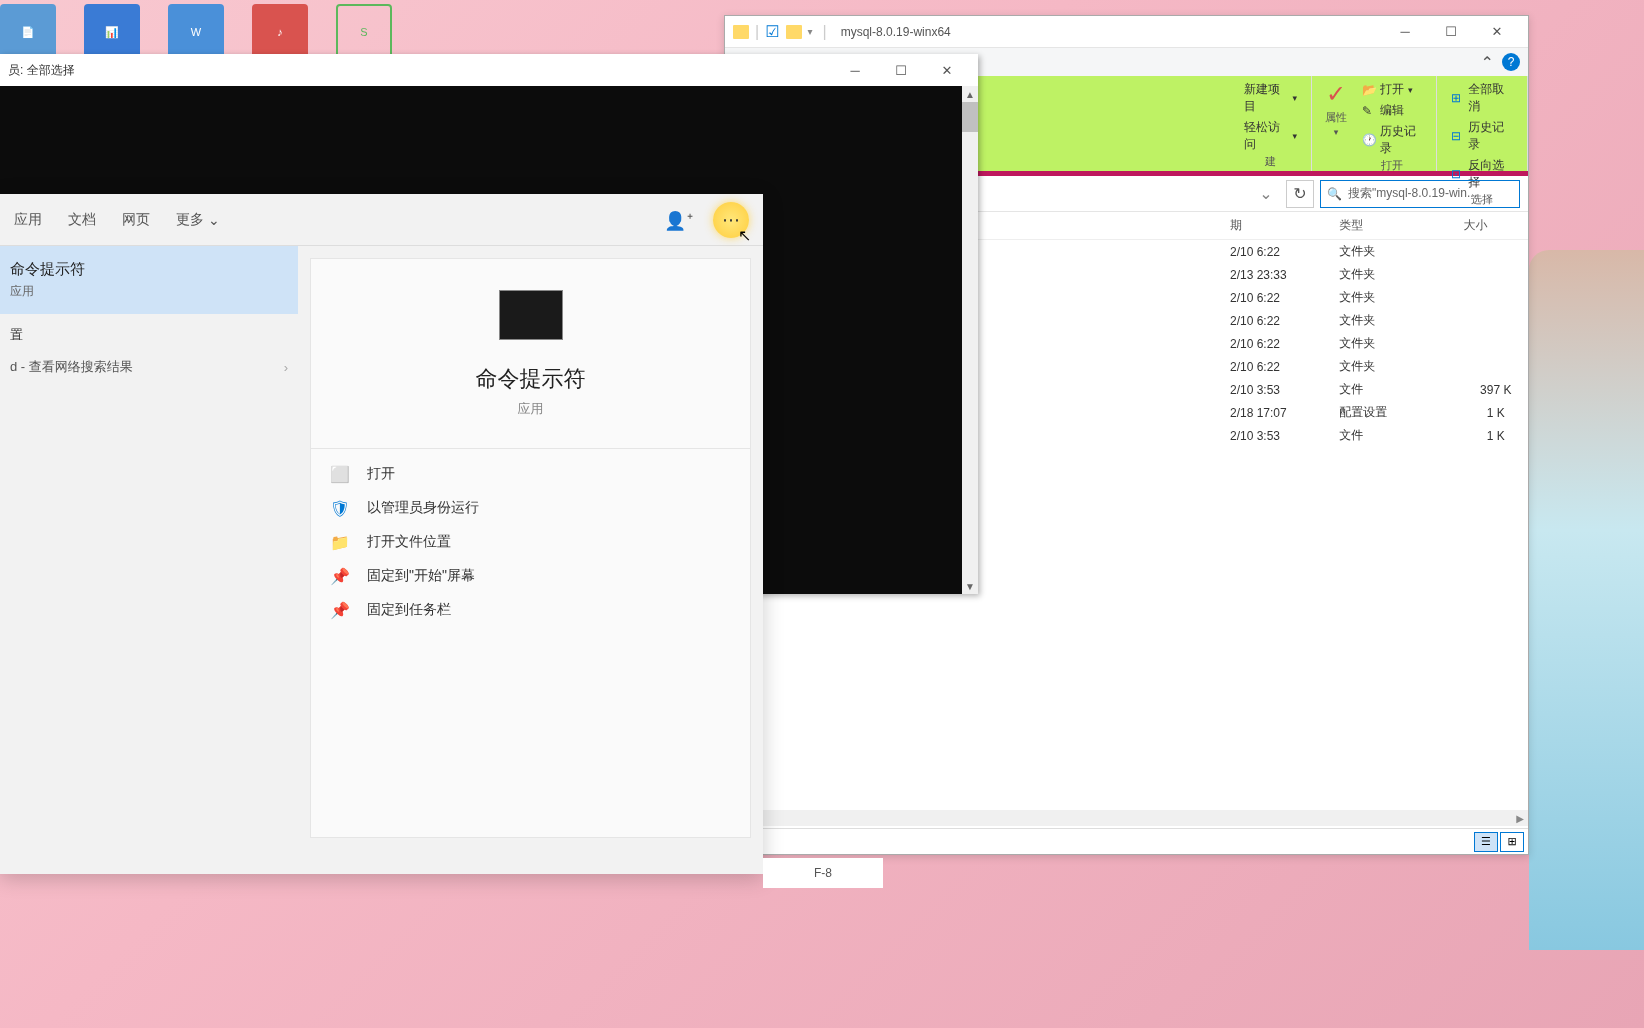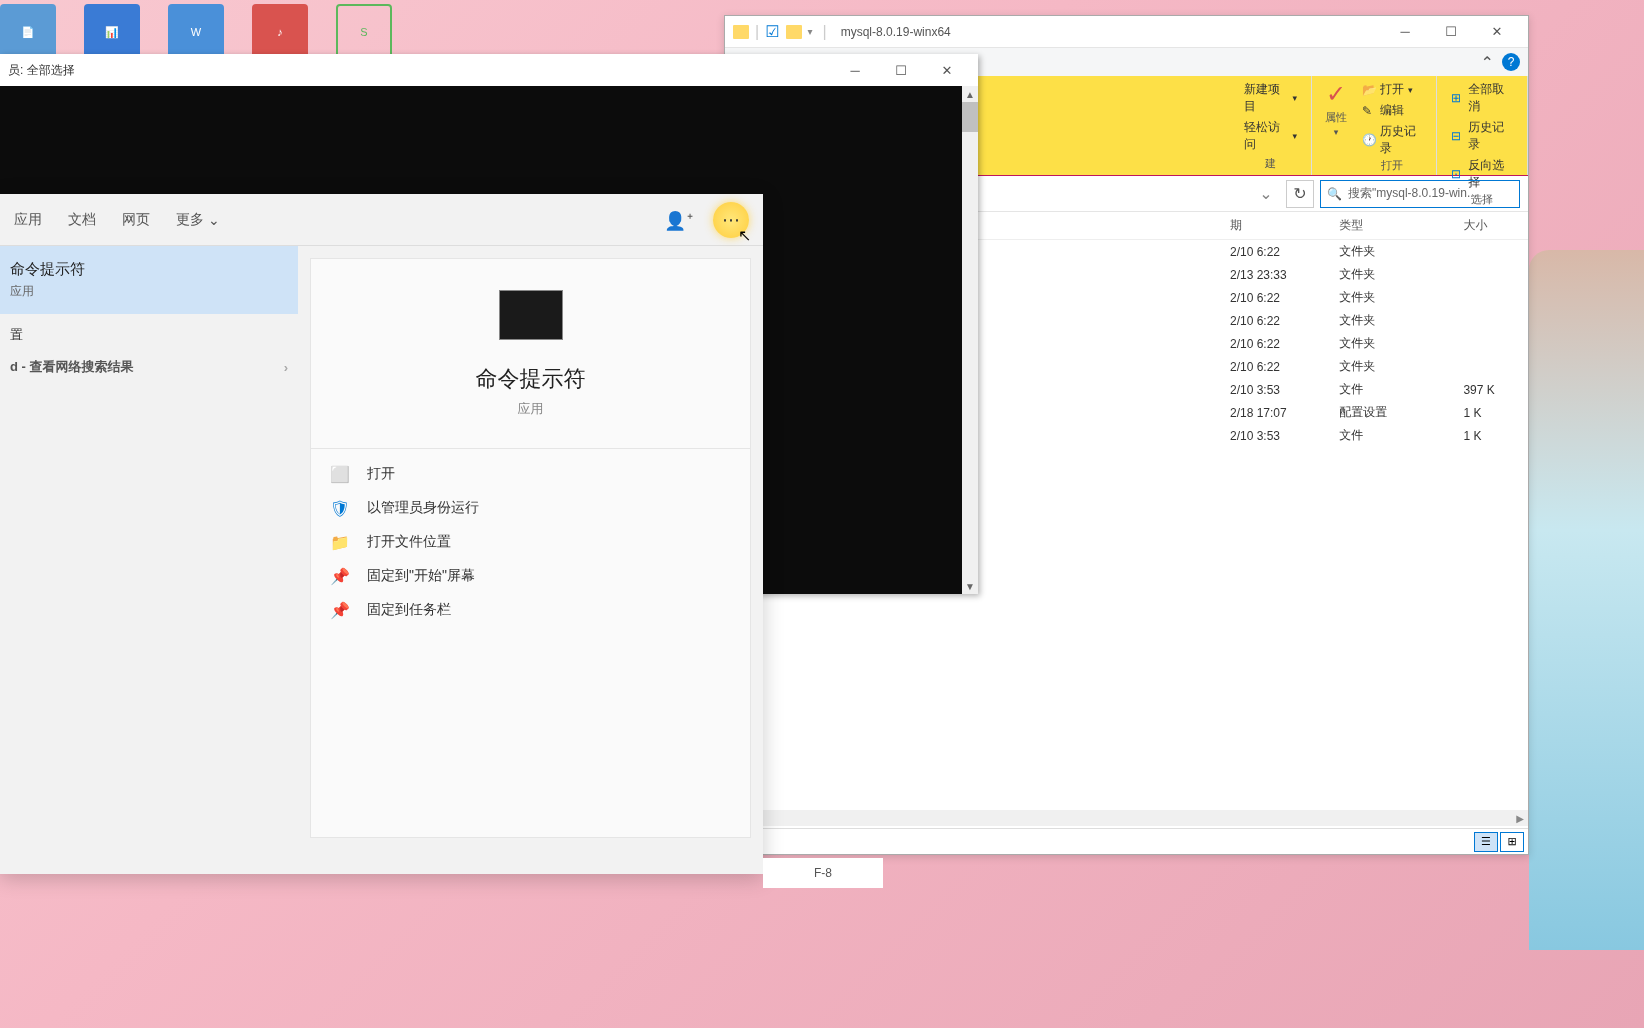--- a/index.html
+++ b/index.html
@@ -18,21 +18,21 @@
 .explorer-title { height: 32px; display: flex; align-items: center; padding: 0 8px; background: white; border-bottom: 1px solid #e5e5e5; }
 .explorer-title-icons { display: flex; gap: 6px; align-items: center; }
 .folder-ico { width: 16px; height: 14px; background: #ffd968; border-radius: 1px; }
 .explorer-title-text { margin-left: 10px; font-size: 12px; color: #555; }
 .win-controls { margin-left: auto; display: flex; }
 .win-ctrl { width: 46px; height: 30px; display: flex; align-items: center; justify-content: center; font-size: 13px; color: #555; }
 
 .ribbon-row { height: 28px; background: #f5f6f7; display: flex; align-items: center; justify-content: flex-end; padding: 0 8px; gap: 8px; }
 .help-circle { width: 18px; height: 18px; background: #0078d4; border-radius: 50%; color: white; font-size: 12px; display: flex; align-items: center; justify-content: center; }
 
-.ribbon { height: 100px; background: #fde047; border-bottom: 1px solid #be185d; display: flex; padding-left: 505px; }
+.ribbon { height: 100px; background: #bef264; border-bottom: 5px solid #be185d; display: flex; padding-left: 505px; }
 .ribbon-group { border-right: 1px solid #ddd; padding: 4px 10px; display: flex; flex-direction: column; align-items: center; justify-content: space-between; font-size: 11px; color: #555; }
 .ribbon-items { display: flex; flex-direction: column; gap: 2px; align-items: flex-start; }
 .ribbon-item { display: flex; align-items: center; gap: 4px; font-size: 12px; color: #333; padding: 1px 4px; }
 .ribbon-ico { width: 14px; height: 14px; display: inline-block; }
 .ribbon-big { display: flex; flex-direction: column; align-items: center; gap: 2px; }
 .ribbon-big-ico { width: 28px; height: 28px; border: 1px solid #c77; }
 .checkmark { color: #d9534f; }
 
 .nav-row { height: 36px; display: flex; align-items: center; padding: 0 8px; gap: 6px; border-bottom: 1px solid #e5e5e5; }
 .nav-arrow { width: 28px; height: 28px; display: flex; align-items: center; justify-content: center; color: #888; }
@@ -41,21 +41,21 @@
 
 .columns-header { height: 28px; display: flex; align-items: center; padding-left: 505px; font-size: 12px; color: #555; border-bottom: 1px solid #eee; }
 .col-date { width: 110px; }
 .col-type { width: 125px; }
 .col-size { width: 65px; }
 
 .file-rows { padding-left: 505px; }
 .file-row { height: 23px; display: flex; align-items: center; font-size: 12px; color: #333; }
 .file-row .col-date { width: 110px; }
 .file-row .col-type { width: 125px; }
-.file-row .col-size { width: 65px; text-align: left; }
+.file-row .col-size { width: 65px; text-align: center; }
 
 .explorer-footer { position: absolute; bottom: 0; left: 0; right: 0; height: 26px; border-top: 1px solid #ddd; display: flex; justify-content: flex-end; align-items: center; padding: 0 4px; gap: 2px; }
 .footer-view { width: 24px; height: 20px; border: 1px solid #0078d4; display: flex; align-items: center; justify-content: center; font-size: 11px; }
 
 .explorer-scroll { position: absolute; bottom: 28px; left: 0; right: 0; height: 16px; background: #f0f0f0; display: flex; justify-content: flex-end; }
 .scroll-arrow { width: 16px; height: 16px; display: flex; align-items: center; justify-content: center; color: #888; font-size: 10px; }
 
 
 .cmd { position: absolute; left: 0; top: 54px; width: 978px; height: 540px; background: #0c0c0c; box-shadow: 2px 2px 6px rgba(0,0,0,0.3); }
 .cmd-title { height: 32px; background: white; display: flex; align-items: center; padding: 0 8px; font-size: 12px; color: #333; }
@@ -71,21 +71,21 @@
 .search-tab-more { display: flex; align-items: center; gap: 4px; }
 .search-right { margin-left: auto; display: flex; gap: 20px; align-items: center; }
 .feedback-icon { font-size: 18px; color: #555; }
 .more-dots { width: 36px; height: 36px; border-radius: 50%; background: radial-gradient(circle, #ffe77a 0%, #ffd54f 70%); display: flex; align-items: center; justify-content: center; font-size: 18px; color: #333; box-shadow: 0 0 8px rgba(255,213,79,0.8); }
 
 .search-left { position: absolute; left: 0; top: 52px; width: 298px; bottom: 0; }
 .best-match { background: #cfe3f7; padding: 14px 10px; }
 .best-match-title { font-size: 15px; color: #222; margin-bottom: 4px; }
 .best-match-sub { font-size: 12px; color: #666; }
 .section-label { font-size: 13px; color: #333; padding: 12px 10px 4px; }
-.web-result { display: flex; align-items: center; justify-content: space-between; padding: 10px 10px; font-size: 13px; color: #555; font-weight: bold; }
+.web-result { display: flex; align-items: center; justify-content: space-between; padding: 10px 10px; font-size: 13px; color: #555; }
 .web-result .chev { color: #aaa; }
 
 .search-right-panel { position: absolute; left: 310px; top: 64px; right: 12px; height: 580px; background: #fafafa; border: 1px solid #e5e5e5; }
 .detail-header { height: 190px; display: flex; flex-direction: column; align-items: center; justify-content: center; border-bottom: 1px solid #e5e5e5; }
 .detail-icon { width: 64px; height: 50px; background: #1a1a1a; border: 1px solid #888; margin-bottom: 24px; }
 .detail-title { font-size: 22px; color: #222; margin-bottom: 6px; }
 .detail-sub { font-size: 13px; color: #888; }
 .detail-actions { padding: 16px 20px; display: flex; flex-direction: column; gap: 16px; }
 .action-row { display: flex; align-items: center; gap: 18px; font-size: 14px; color: #333; }
 .action-ico { width: 18px; height: 18px; color: #0078d4; display: flex; align-items: center; justify-content: center; font-size: 16px; }

